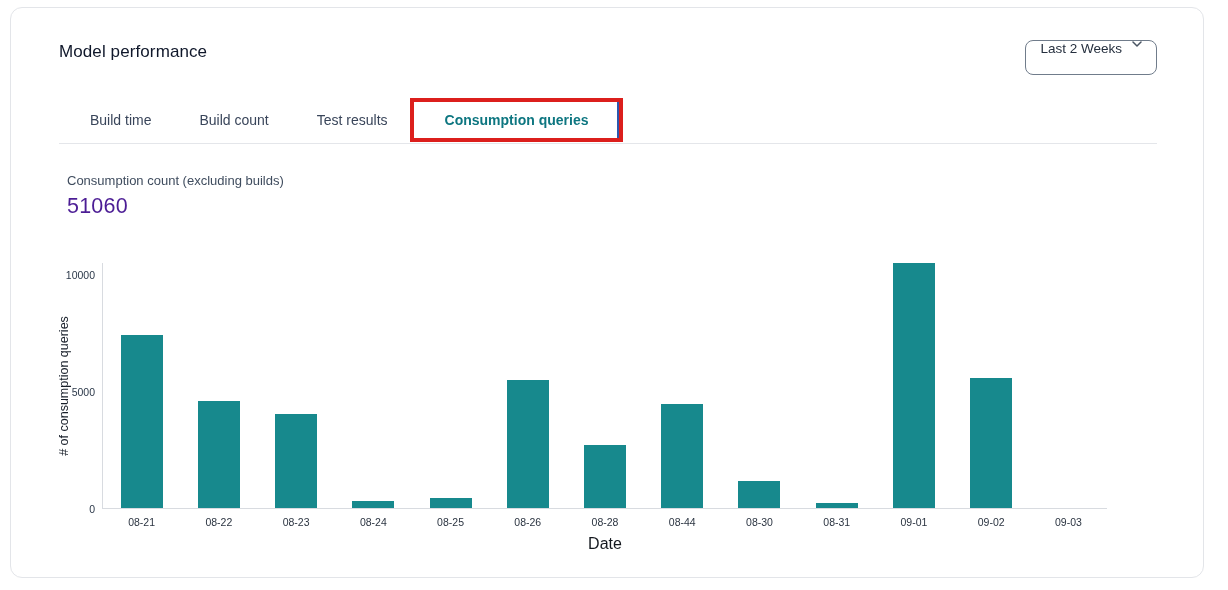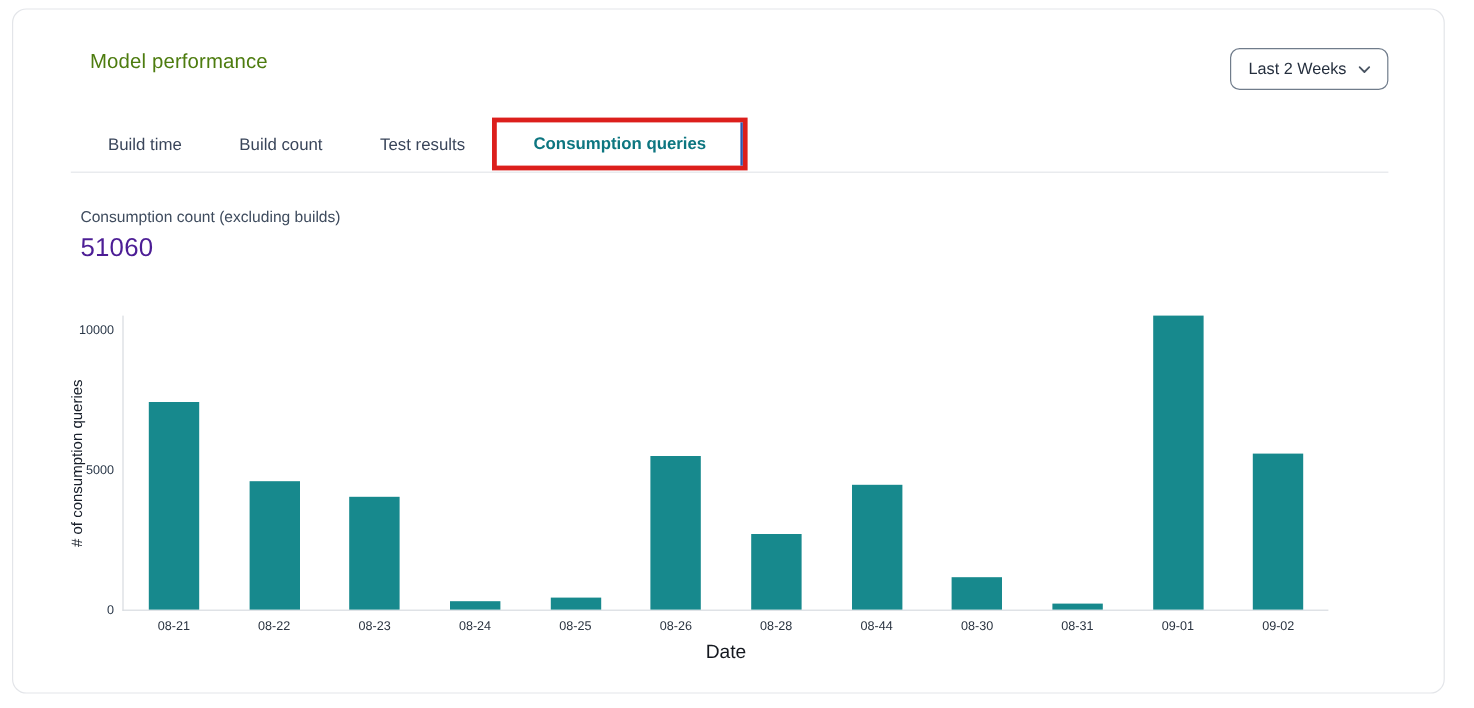--- a/index.html
+++ b/index.html
@@ -15,26 +15,26 @@
     --axis-line: #d8dbe0;
   }
 
   .card {
     position: absolute; left: 10px; top: 7px; width: 1194px; height: 571px;
     background: #ffffff; border: 1px solid var(--card-border); border-radius: 12px;
   }
 
   
   .page-title {
-    position: absolute; left: 64px; top: 34px;
-    font-size: 17px; font-weight: 500; color: #4d7c0f; letter-spacing: .1px;
+    position: absolute; left: 48px; top: 34px;
+    font-size: 17px; font-weight: 500; color: #0f172a; letter-spacing: .1px;
   }
   .dropdown {
     position: absolute; right: 46px; top: 32px; height: 35px;
-    display: flex; align-items: center; gap: 10px; padding: 0 14px;
+    display: flex; align-items: flex-start; gap: 10px; padding: 0 14px;
     background: #fff; border: 1px solid #707c8b; border-radius: 8px;
     font-family: inherit; font-size: 13.5px; color: #252f3e; cursor: pointer;
   }
   .dropdown svg { display: block; }
 
   
   .tabbar {
     position: absolute; left: 79px; top: 88px; height: 47px;
     display: flex; align-items: center; gap: 48px;
   }
@@ -164,17 +164,21 @@
           <span class="x-tick">08-31</span>
         </div>
         <div class="bar-slot">
           <div class="bar" style="height: 244.53px;"></div>
           <span class="x-tick">09-01</span>
         </div>
         <div class="bar-slot">
           <div class="bar" style="height: 130.338px;"></div>
           <span class="x-tick">09-02</span>
         </div>
+        <div class="bar-slot">
+          <div class="bar" style="height: 0px;"></div>
+          <span class="x-tick">09-03</span>
+        </div>
       </div>
     <div class="x-title">Date</div>
   </div>
 
 </div>
 
 </body></html>

